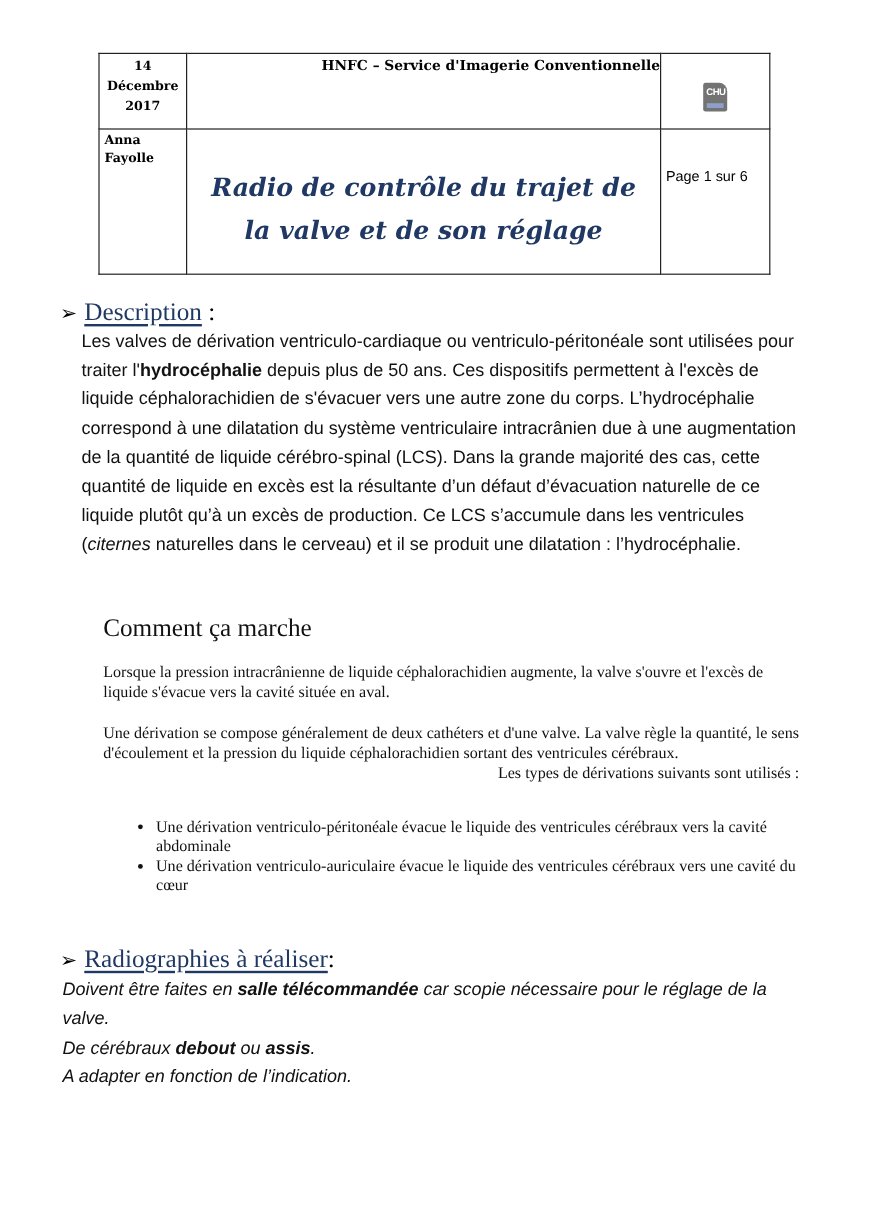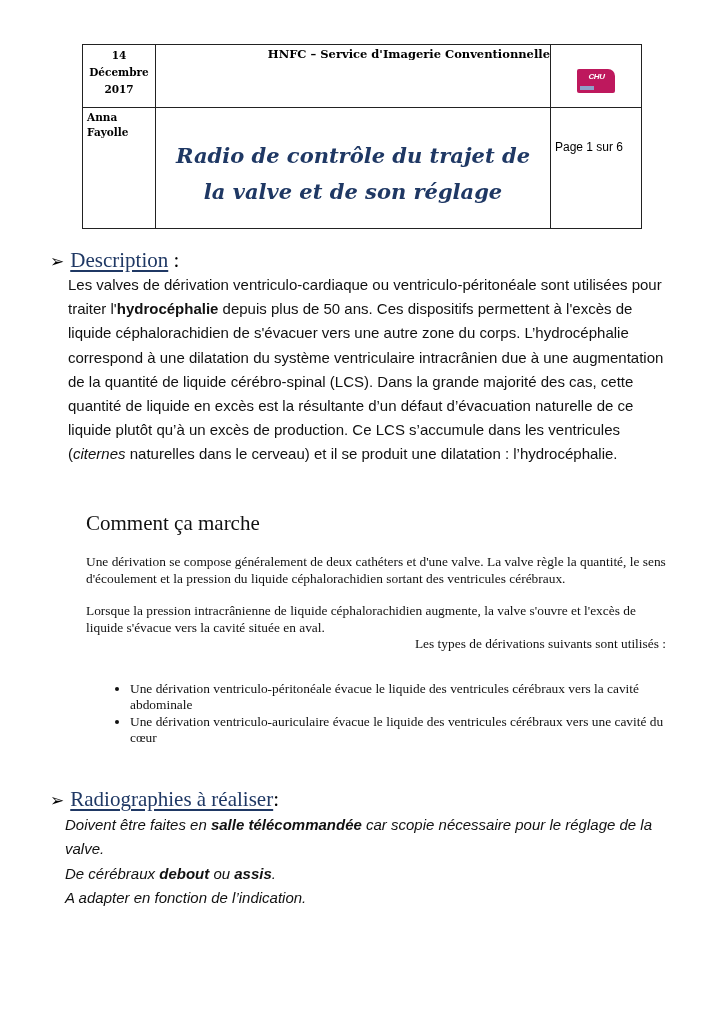--- a/index.html
+++ b/index.html
@@ -12,22 +12,22 @@
       width: 560px; height: 185px;
       border-collapse: collapse;
       border: 1.5px solid #222;
     }
     .header-table td { border: 1.5px solid #222; vertical-align: top; padding: 0; }
     .c-date { width: 72px; height: 60px; text-align: center;
       font-family: "DejaVu Serif", serif; font-weight: bold; font-size: 10.5px; line-height: 17px; padding-top: 2px !important; }
     .c-service { text-align: right; font-family: "DejaVu Serif", serif; font-weight: bold; font-size: 11.5px; padding-top: 2px !important; }
     .c-logo { width: 90px; text-align: center; vertical-align: middle !important; }
     .logo {
-      display: inline-block; width: 38px; height: 24px; margin-top: 14px;
-      background: #be185d; border-radius: 2px 7px 2px 2px; position: relative; font-style: italic;
+      display: inline-block; width: 20px; height: 24px; margin-top: 14px;
+      background: #737373; border-radius: 2px 7px 2px 2px; position: relative;
     }
     .logo span { position: absolute; top: 3px; left: 1px; right: 0; font-size: 8px; color: #fff; font-weight: bold; font-family: "Liberation Sans", sans-serif; letter-spacing: -0.5px; }
     .logo i { position: absolute; bottom: 3px; left: 3px; width: 14px; height: 4px; background: #8fa0c8; display: block; }
     .c-author { font-family: "DejaVu Serif", serif; font-weight: bold; font-size: 10.5px; line-height: 15px; padding: 2px 0 0 4px !important; }
     .c-title {
       text-align: center; vertical-align: middle !important;
       font-family: "DejaVu Serif", serif; font-weight: bold; font-style: italic;
       font-size: 21px; line-height: 36px; color: #1f3864; padding-top: 12px !important;
     }
     .c-page { font-family: "Liberation Sans", sans-serif; font-size: 12px; padding: 32px 0 0 4px !important; }
@@ -44,21 +44,21 @@
       position: absolute; left: 68px; width: 600px;
       font-family: "Liberation Sans", sans-serif; font-size: 15px; line-height: 24.2px; color: #111;
     }
     .how {
       position: absolute; left: 86px; width: 580px; font-family: "Liberation Serif", serif; color: #111;
     }
     .how h2 { margin: 0; font-size: 21px; font-weight: normal; }
     .how p { margin: 0; font-size: 13.4px; line-height: 16.5px; }
     .how ul { margin: 0; padding-left: 44px; font-size: 13.4px; line-height: 16.5px; }
     .radio-text {
-      position: absolute; left: 65px; width: 600px;
+      position: absolute; left: 52px; width: 600px;
       font-family: "Liberation Sans", sans-serif; font-style: italic; font-size: 15px; line-height: 24.4px; color: #111;
     }
   </style>
 </head>
 <body>
 
 <table class="header-table">
   <tbody>
       <tr>
     <td class="c-date">
@@ -88,22 +88,22 @@
   </table>
 
 <div class="section-heading" style="top:248px;">
   <span class="arrow">➢</span><span class="label">Description</span><span class="colon"> :</span>
 </div>
 
 <div class="body-text" style="top:273px;"><span>Les valves de dérivation ventriculo-cardiaque ou ventriculo-péritonéale sont utilisées pour traiter l'</span><b>hydrocéphalie</b><span> depuis plus de 50 ans. Ces dispositifs permettent à l'excès de liquide céphalorachidien de s'évacuer vers une autre zone du corps. L’hydrocéphalie correspond à une dilatation du système ventriculaire intracrânien due à une augmentation de la quantité de liquide cérébro-spinal (LCS). Dans la grande majorité des cas, cette quantité de liquide en excès est la résultante d’un défaut d’évacuation naturelle de ce liquide plutôt qu’à un excès de production. Ce LCS s’accumule dans les ventricules (</span><i>citernes</i><span> naturelles dans le cerveau) et il se produit une dilatation : l’hydrocéphalie.</span></div>
 
 <div class="how" style="top:511px;">
   <h2>Comment ça marche</h2>
+  <p style="margin-top:16px;">Lorsque la pression intracrânienne de liquide céphalorachidien augmente, la valve s'ouvre et l'excès de liquide s'évacue vers la cavité située en aval.</p>
   <p style="margin-top:18px;">Une dérivation se compose généralement de deux cathéters et d'une valve. La valve règle la quantité, le sens d'écoulement et la pression du liquide céphalorachidien sortant des ventricules cérébraux.</p>
-  <p style="margin-top:16px;">Lorsque la pression intracrânienne de liquide céphalorachidien augmente, la valve s'ouvre et l'excès de liquide s'évacue vers la cavité située en aval.</p>
   <p style="margin-top:0;text-align:right;">Les types de dérivations suivants sont utilisés :</p>
   <ul style="margin-top:28px;">
     <li>Une dérivation ventriculo-péritonéale évacue le liquide des ventricules cérébraux vers la cavité abdominale</li>
     <li>Une dérivation ventriculo-auriculaire évacue le liquide des ventricules cérébraux vers une cavité du cœur</li>
   </ul>
 </div>
 
 <div class="section-heading" style="top:787px;">
   <span class="arrow">➢</span><span class="label">Radiographies à réaliser</span><span class="colon">:</span>
 </div>

